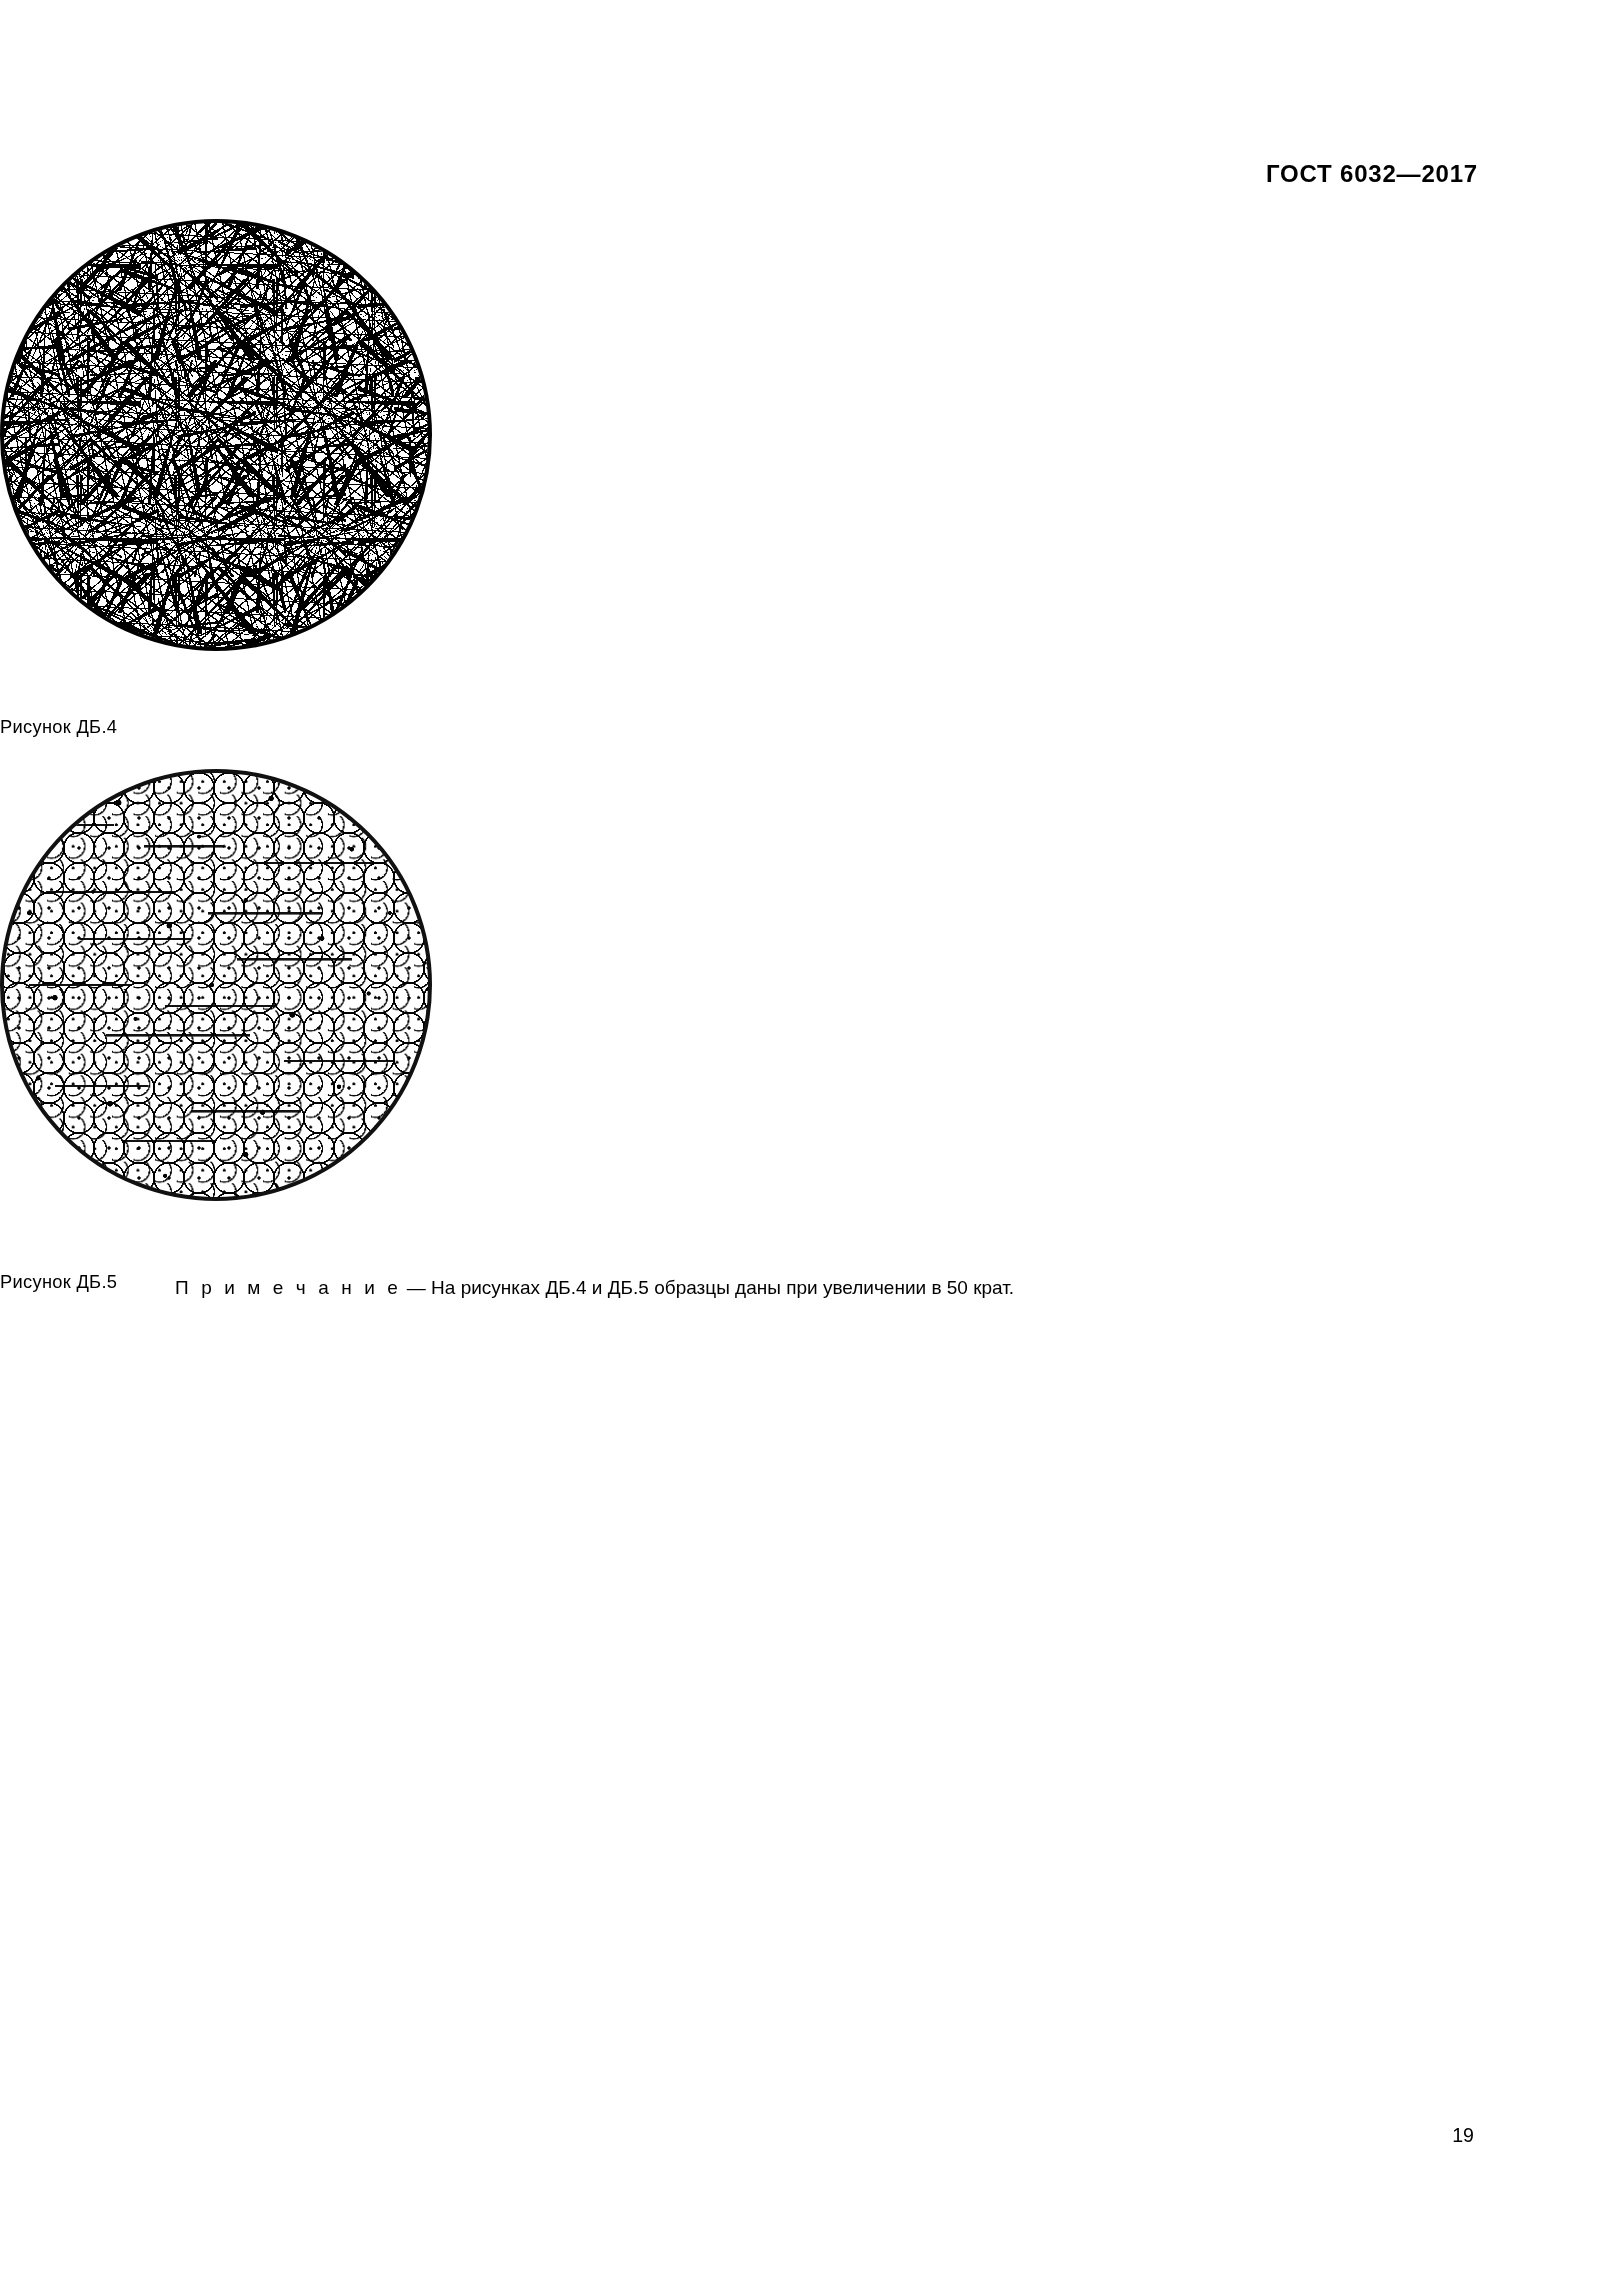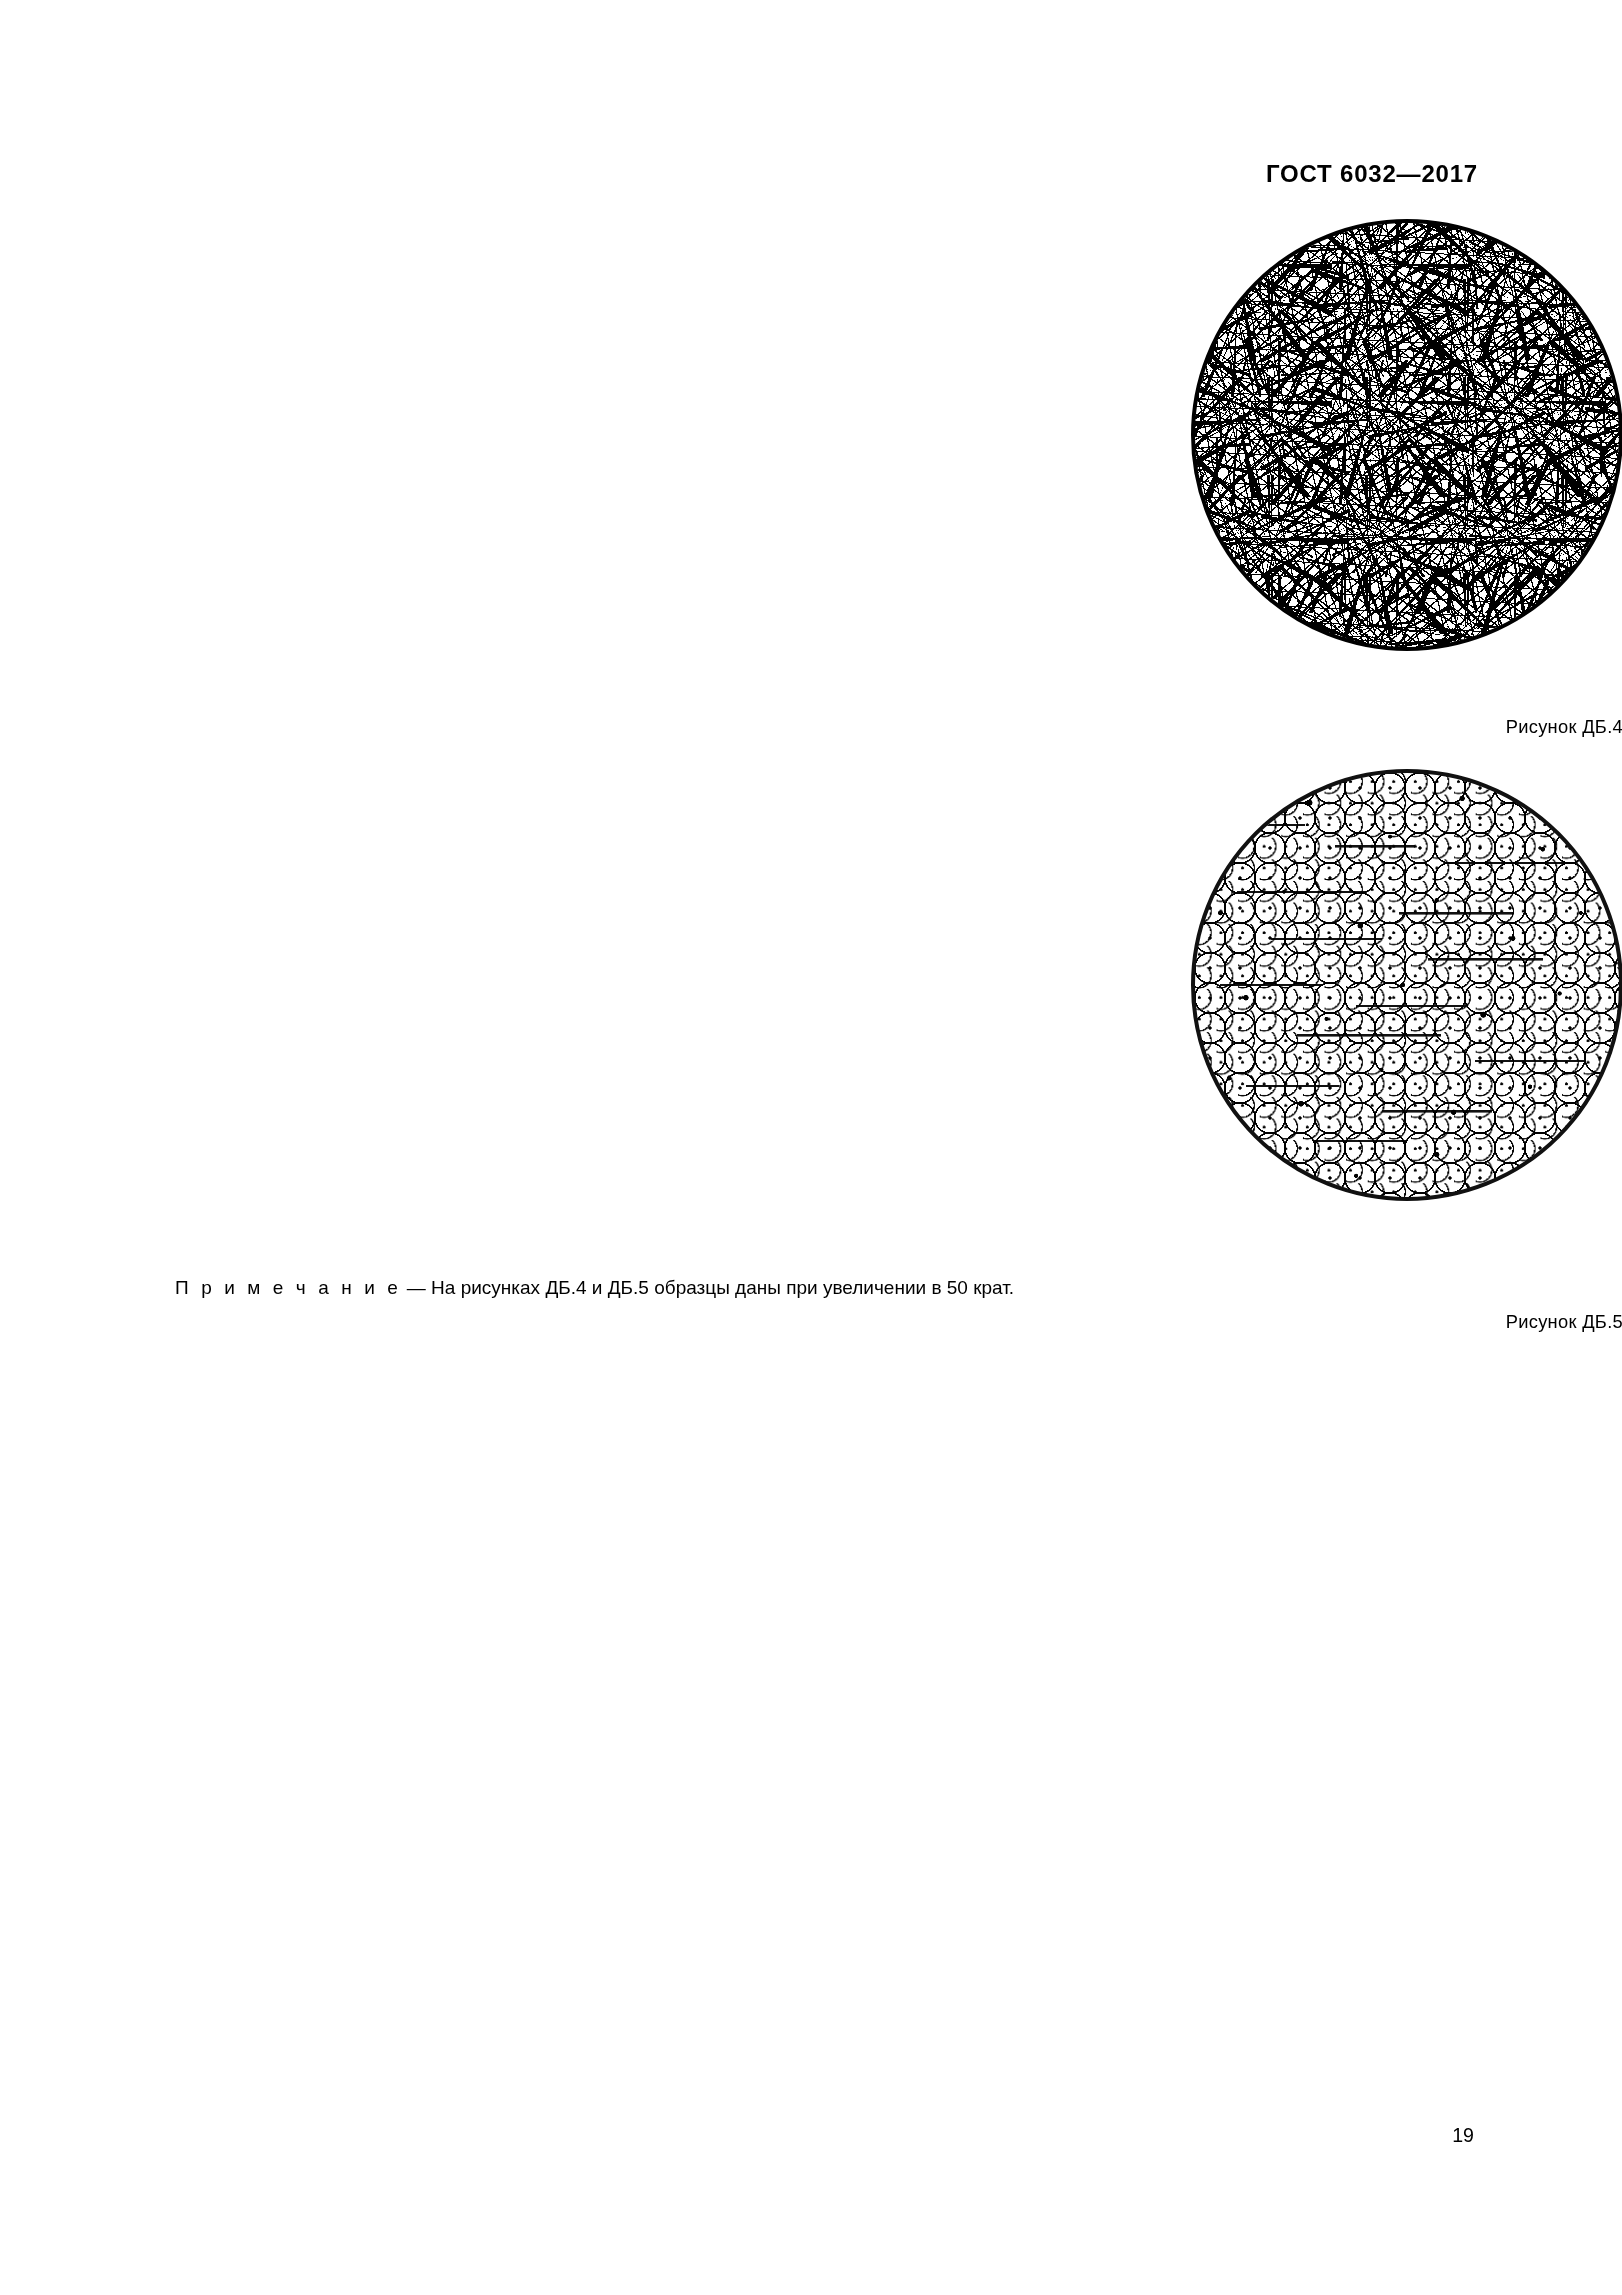--- a/index.html
+++ b/index.html
@@ -33,21 +33,21 @@
     font-weight: bold;
     letter-spacing: 0.8px;
     white-space: nowrap;
   }
 
   
   .figure-block {
     position: absolute;
     left: 0;
     width: 1623px;
-    text-align: right;
+    text-align: left;
   }
   #figure-1 { top: 219px; }
   #figure-2 { top: 769px; }
 
   .micrograph-wrap {
     display: inline-block;
     position: relative;
   }
 
   .micrograph {
@@ -195,21 +195,21 @@
       0 62%, 0 68%, 0 74%,
       0 80%, 0 87%;
     mix-blend-mode: multiply;
   }
 
   .figure-caption {
     margin-top: 63px;
     font-size: 18.3px;
     letter-spacing: 0.3px;
   }
-  #figure-2 .figure-caption { margin-top: 108px; }
+  #figure-2 .figure-caption { margin-top: 68px; }
 
   
   .note {
     position: absolute;
     top: 1274px;
     left: 175px;
     width: 1276px;
     font-size: 19px;
     line-height: 1.45;
     white-space: nowrap;

